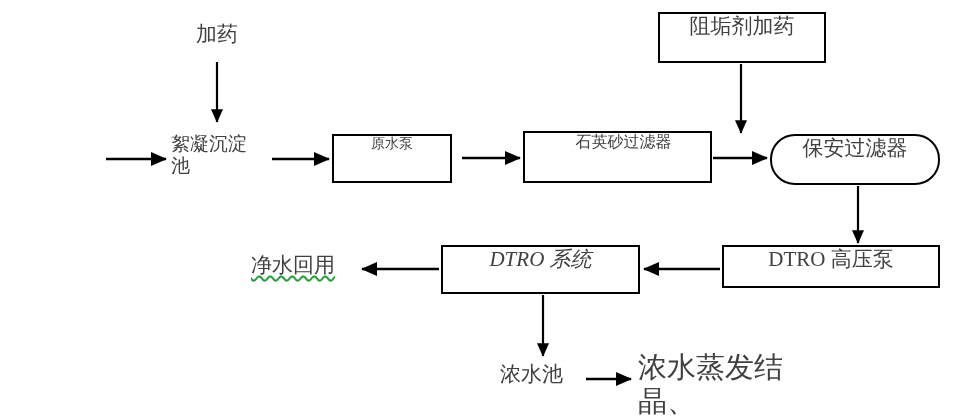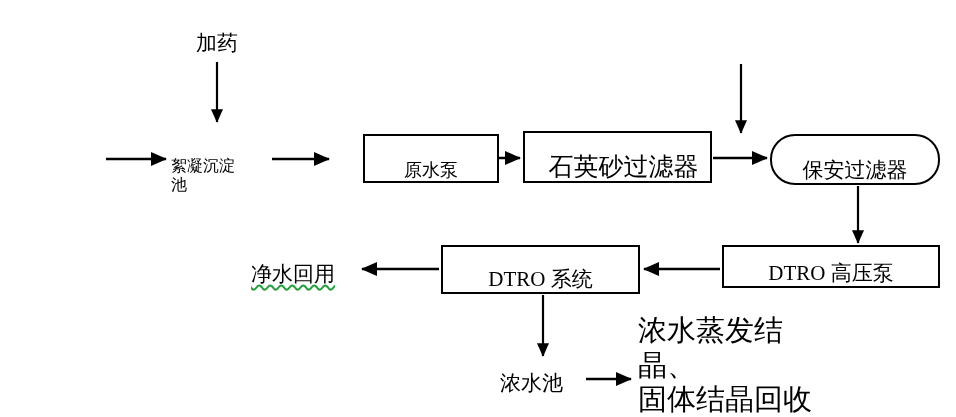--- a/index.html
+++ b/index.html
@@ -20,24 +20,24 @@
     left: 0;
     top: 0;
     width: 956px;
     height: 417px;
     pointer-events: none;
   }
   .node {
     position: absolute;
     box-sizing: border-box;
     display: flex;
-    align-items: flex-end;
+    align-items: flex-start;
     justify-content: center;
     text-align: center;
-    color: #000000;
+    color: #404040;
     line-height: 1.18;
     white-space: pre-line;
   }
   .boxed {
     border: 2px solid #000000;
     background: #ffffff;
   }
   .plain {
     background: transparent;
   }
@@ -73,24 +73,25 @@
       <line x1="462" y1="158" x2="520" y2="158" stroke="#000000" stroke-width="2.6" marker-end="url(#arrow-right)"></line>
       <line x1="741" y1="64" x2="741" y2="133" stroke="#000000" stroke-width="2.2" marker-end="url(#arrow-right)"></line>
       <line x1="713" y1="158" x2="767" y2="158" stroke="#000000" stroke-width="2.6" marker-end="url(#arrow-right)"></line>
       <line x1="858" y1="186" x2="858" y2="243" stroke="#000000" stroke-width="2.2" marker-end="url(#arrow-right)"></line>
       <line x1="720" y1="269" x2="644" y2="269" stroke="#000000" stroke-width="2.6" marker-end="url(#arrow-right)"></line>
       <line x1="439" y1="269" x2="362" y2="269" stroke="#000000" stroke-width="2.6" marker-end="url(#arrow-right)"></line>
       <line x1="543" y1="295" x2="543" y2="356" stroke="#000000" stroke-width="2.2" marker-end="url(#arrow-right)"></line>
       <line x1="586" y1="379" x2="631" y2="379" stroke="#000000" stroke-width="2.6" marker-end="url(#arrow-right)"></line>
     </svg>
     <div class="node plain" style="left: 186px; top: 22px; width: 62px; height: 34px; font-size: 21px;"><span>加药</span></div>
-    <div class="node plain align-left" style="left: 171px; top: 133px; width: 108px; height: 62px; font-size: 16px;"><span>絮凝沉淀
+    <div class="node plain align-left" style="left: 171px; top: 133px; width: 108px; height: 62px; font-size: 19px;"><span>絮凝沉淀
 池</span></div>
-    <div class="node boxed" style="left: 332px; top: 134px; width: 136px; height: 49px; font-size: 18px; margin-left: 31px;"><span>原水泵</span></div>
-    <div class="node boxed" style="left: 523px; top: 131px; width: 189px; height: 52px; font-size: 25px; padding-left: 12px;"><span>石英砂过滤器</span></div>
+    <div class="node boxed" style="left: 332px; top: 134px; width: 120px; height: 49px; font-size: 14px;"><span>原水泵</span></div>
+    <div class="node boxed" style="left: 523px; top: 131px; width: 189px; height: 52px; font-size: 16px; padding-left: 12px;"><span>石英砂过滤器</span></div>
+    <div class="node boxed" style="left: 658px; top: 12px; width: 168px; height: 51px; font-size: 21px;"><span>阻垢剂加药</span></div>
     <div class="node boxed" style="left: 770px; top: 134px; width: 170px; height: 51px; font-size: 21px; border-radius: 25px;"><span>保安过滤器</span></div>
     <div class="node boxed" style="left: 722px; top: 245px; width: 218px; height: 43px; font-size: 21px;"><span>DTRO 高压泵</span></div>
-    <div class="node boxed" style="left: 441px; top: 245px; width: 199px; height: 49px; font-size: 21px;"><span>DTRO 系统</span></div>
+    <div class="node boxed" style="left: 441px; top: 245px; width: 199px; height: 49px; font-size: 21px; font-style: italic;"><span>DTRO 系统</span></div>
     <div class="node plain align-left" style="left: 500px; top: 362px; width: 78px; height: 34px; font-size: 21px;"><span>浓水池</span></div>
     <div class="node plain align-left" style="left: 251px; top: 253px; width: 104px; height: 34px; font-size: 21px;"><span class="spell">净水回用</span></div>
     <div class="node plain align-left" style="left: 638px; top: 350px; width: 175px; height: 66px; font-size: 29px;"><span>浓水蒸发结晶、
 固体结晶回收</span></div>
   </div>
 
 </body></html>

